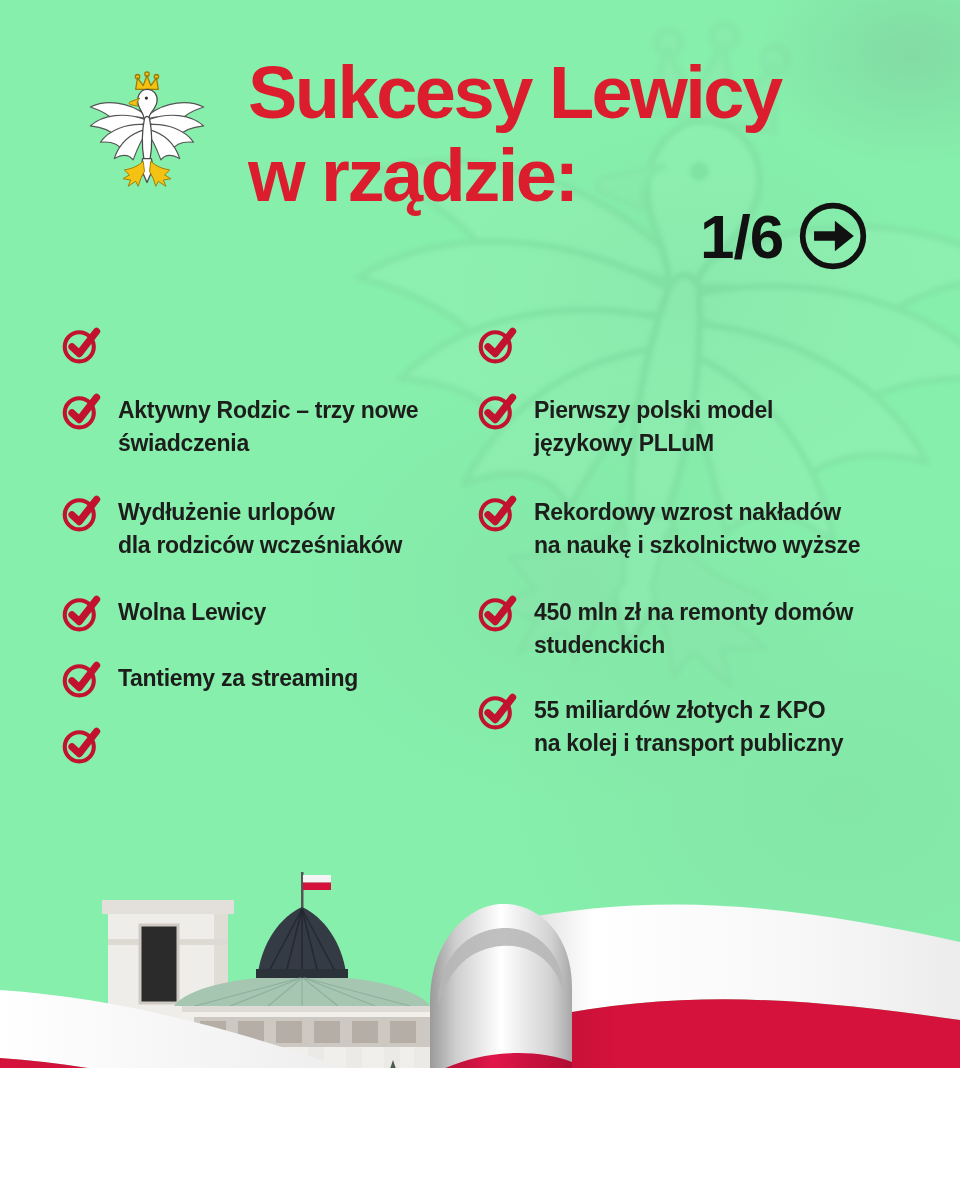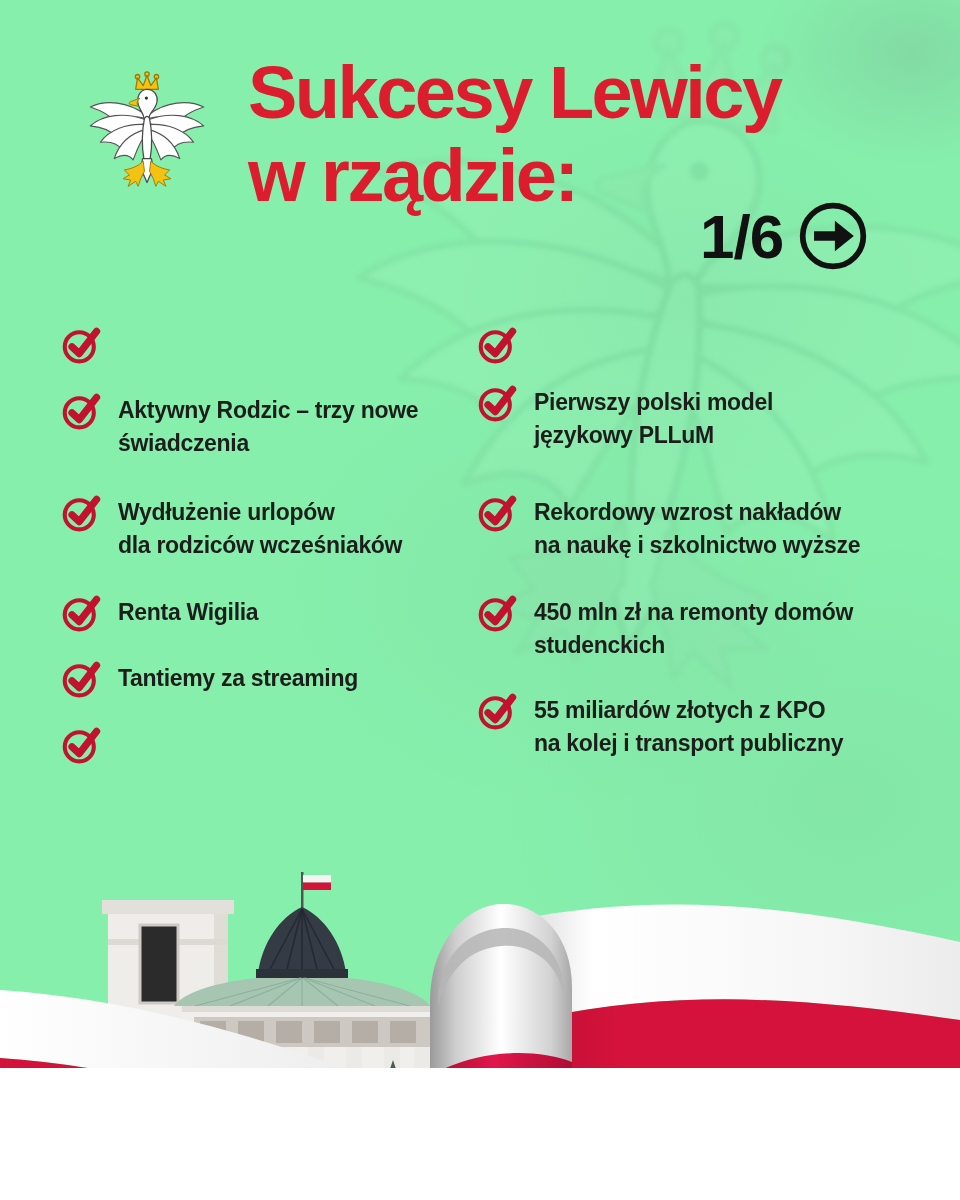--- a/index.html
+++ b/index.html
@@ -39,21 +39,21 @@
   .pagination svg{ width:72px; height:72px; display:block; }
 
   .item{ position:absolute; width:430px; }
   .item .check{ position:absolute; left:0; top:-3px; width:40px; height:40px; }
   .item .txt{
     margin-left:56px; font-size:23px; font-weight:bold; letter-spacing:-0.3px;
     line-height:1.42; color:#1d1d1b; white-space:pre-line;
   }
   .colL{ left:62px; }  .colR{ left:478px; width:460px; }
   .l0{top:328px}.l1{top:394px}.l2{top:496px}.l3{top:596px}.l4{top:662px}.l5{top:728px}
-  .r0{top:328px}.r1{top:386px}.r2{top:496px}.r3{top:596px}.r4{top:694px}
+  .r0{top:328px}.r1{top:394px}.r2{top:496px}.r3{top:596px}.r4{top:694px}
 
   .bottom-art{ position:absolute; left:0; top:830px; width:960px; height:370px; }
 
   .brand{
     position:absolute; left:608px; top:1086px;
     transform:rotate(-6deg) skewX(-6deg);
     background:#d7232e; color:#fff;
     padding:9px 26px 11px;
     font-size:36px; font-weight:bold; letter-spacing:2.5px;
     box-shadow:0 3px 8px rgba(0,0,0,.12);
@@ -181,21 +181,21 @@
     <svg class="check">
         <use href="#check"></use>
       </svg>
     <div class="txt">Wydłużenie urlopów
 dla rodziców wcześniaków</div>
   </div>
   <div class="item colL l3">
     <svg class="check">
         <use href="#check"></use>
       </svg>
-    <div class="txt">Renta Wigilia</div>
+    <div class="txt">Wolna Lewicy</div>
   </div>
   <div class="item colL l4">
     <svg class="check">
         <use href="#check"></use>
       </svg>
     <div class="txt">Tantiemy za streaming</div>
   </div>
   <div class="item colL l5">
     <svg class="check">
         <use href="#check"></use>

